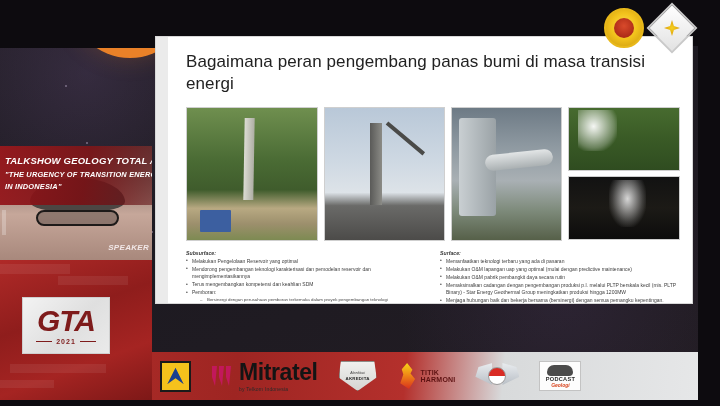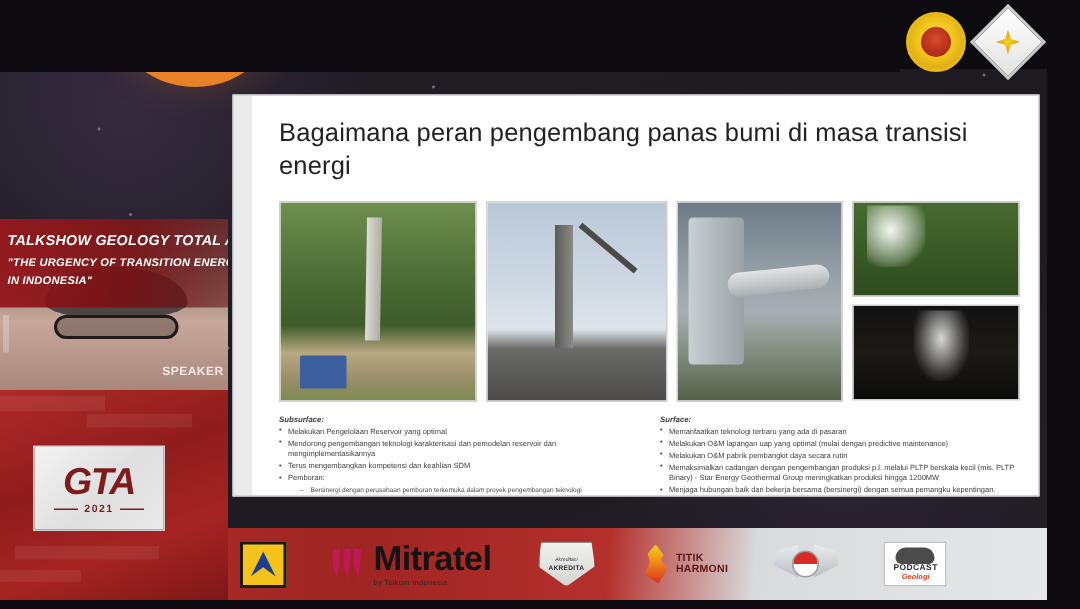--- a/index.html
+++ b/index.html
@@ -48,21 +48,21 @@
       background:radial-gradient(circle at 50% 40%, #d94a2b 0%, #9c1f10 100%); }
   .emb-diamond { width:36px; height:36px; transform:rotate(45deg);
       background:linear-gradient(135deg,#ffffff,#e2e2e2);
       border:2px solid #c9c9c9; display:flex; align-items:center;
       justify-content:center; }
   .emb-diamond::after { content:""; width:16px; height:16px; transform:rotate(-45deg);
       background:radial-gradient(circle, #f5d020 0%, #e0a50c 60%, #a35b10 100%);
       clip-path:polygon(50% 0,62% 38%,100% 50%,62% 62%,50% 100%,38% 62%,0 50%,38% 38%); }
 
   
-  .slide { position:absolute; left:155px; top:63px; width:538px; height:268px;
+  .slide { position:absolute; left:155px; top:36px; width:538px; height:268px;
            background:#ffffff; border:1px solid #d8d8d8; overflow:hidden; }
   .slide-rail { position:absolute; left:0; top:0; width:12px; height:100%;
                 background:#ebebeb; }
   .slide-inner { position:absolute; left:12px; top:0; right:0; bottom:0;
                  padding:14px 12px 8px 18px; }
 
   .slide-title { font-size:17px; line-height:1.28; color:#222; font-weight:400;
                  letter-spacing:.1px; }
 
   .photos { display:flex; gap:6px; margin-top:12px; height:134px; }
@@ -148,48 +148,48 @@
   .cam-t1 { position:absolute; left:5px; top:9px; font-size:9.5px;
       font-weight:700; font-style:italic; color:#fff; letter-spacing:.2px;
       white-space:nowrap; }
   .cam-t2 { position:absolute; left:5px; top:24px; font-size:7.4px;
       font-weight:700; font-style:italic; color:#fff; letter-spacing:.2px;
       white-space:nowrap; }
   .cam-t3 { position:absolute; left:5px; top:36px; font-size:7.4px;
       font-weight:700; font-style:italic; color:#fff; letter-spacing:.2px;
       white-space:nowrap; }
   .cam-speaker { position:absolute; right:3px; bottom:8px; font-size:8px;
-      font-weight:700; color:#f1e7e7; letter-spacing:.3px; }
+      font-weight:700; font-style:italic; color:#f1e7e7; letter-spacing:.3px; }
   .cam-sidebar { position:absolute; left:2px; top:56%; width:4px; height:22%;
       background:rgba(255,255,255,.25); }
 
   
   .brandzone { position:absolute; left:0; top:258px; width:152px; height:142px;
      background:
        linear-gradient(160deg,#b02a28 0%,#8f1d1c 40%,#a52422 70%,#7d1817 100%);
      overflow:hidden; z-index:19; }
   .bz-shape { position:absolute; background:rgba(255,255,255,.07); }
   .gta-card { position:absolute; left:22px; top:39px; width:88px; height:57px;
      background:linear-gradient(135deg,#f3f3f3 0%,#dfdfdf 55%,#eaeaea 100%);
      border:1px solid #cfcfcf; display:flex; flex-direction:column;
      align-items:center; justify-content:center; }
-  .gta-word { font-size:25px; font-weight:700; font-style:italic;
+  .gta-word { font-size:30px; font-weight:700; font-style:italic;
      color:#7e1b1b; letter-spacing:-1px; line-height:1; }
   .gta-year { display:flex; align-items:center; gap:4px; margin-top:2px; }
   .gta-year .ln { width:16px; height:1px; background:#7e1b1b; }
   .gta-year .yr { font-size:7px; font-weight:700; color:#7e1b1b;
      letter-spacing:1px; }
 
   
   .sponsors { position:absolute; left:0; bottom:6px; width:698px; height:48px;
      background:linear-gradient(95deg,#b4302c 0%,#9e2522 34%,#b4302c 58%,
                 #d8dadb 72%, #e6e7e8 100%);
      display:flex; align-items:center; z-index:18; }
   .sp-left { width:152px; height:100%; }
-  .sp-rest { flex:1; display:flex; align-items:center; gap:31px;
+  .sp-rest { flex:1; display:flex; align-items:center; gap:21px;
              padding-left:8px; }
 
   .logo-pama { width:31px; height:31px; background:#f5c21c;
      border:2px solid #1a1a1a; display:flex; align-items:center;
      justify-content:center; position:relative; }
   .logo-pama::after { content:""; width:18px; height:18px;
      background:#1b3f8f;
      clip-path:polygon(50% 4%, 96% 96%, 50% 62%, 4% 96%); }
 
   .logo-mitratel { display:flex; align-items:center; gap:5px; }

